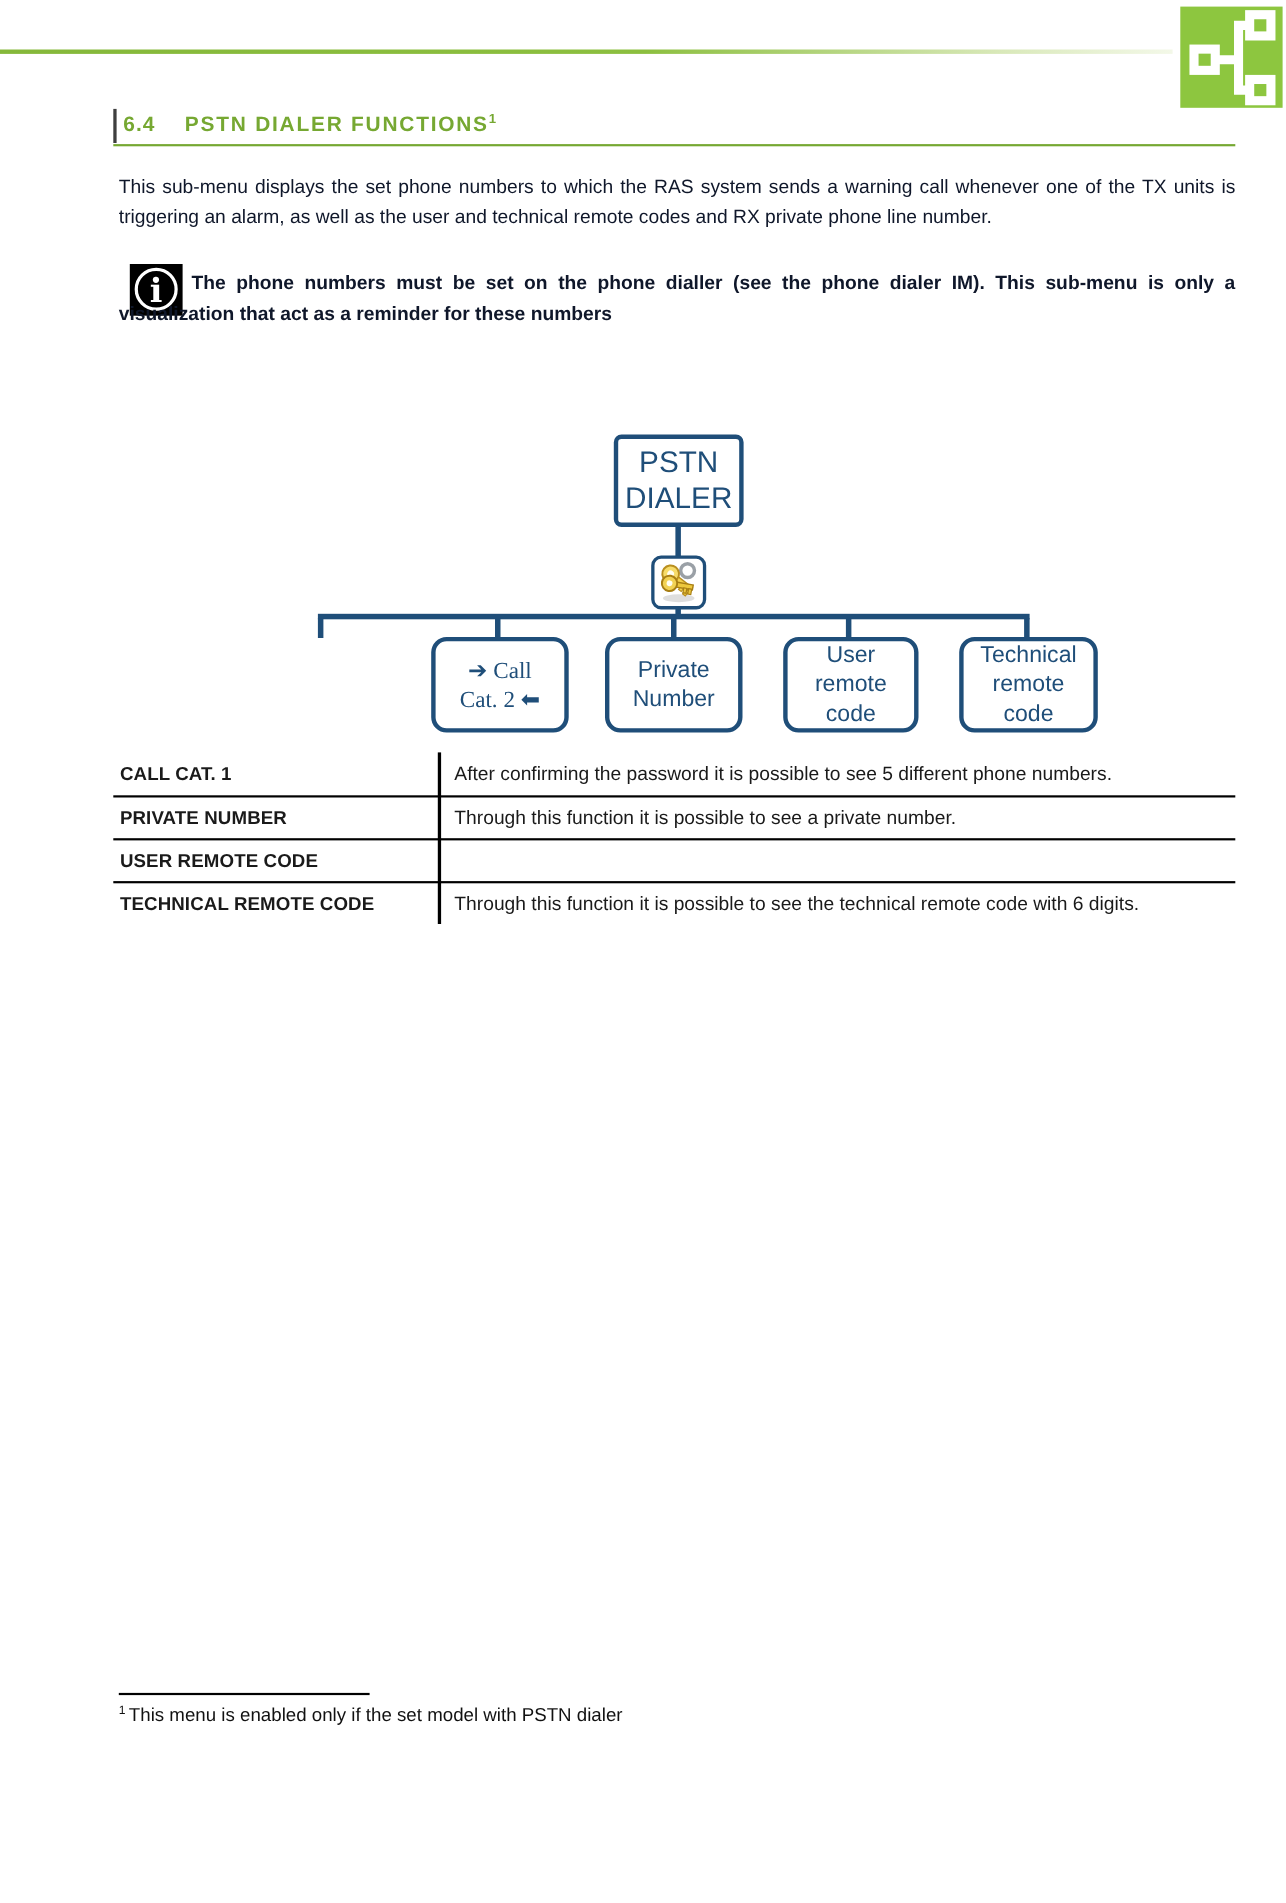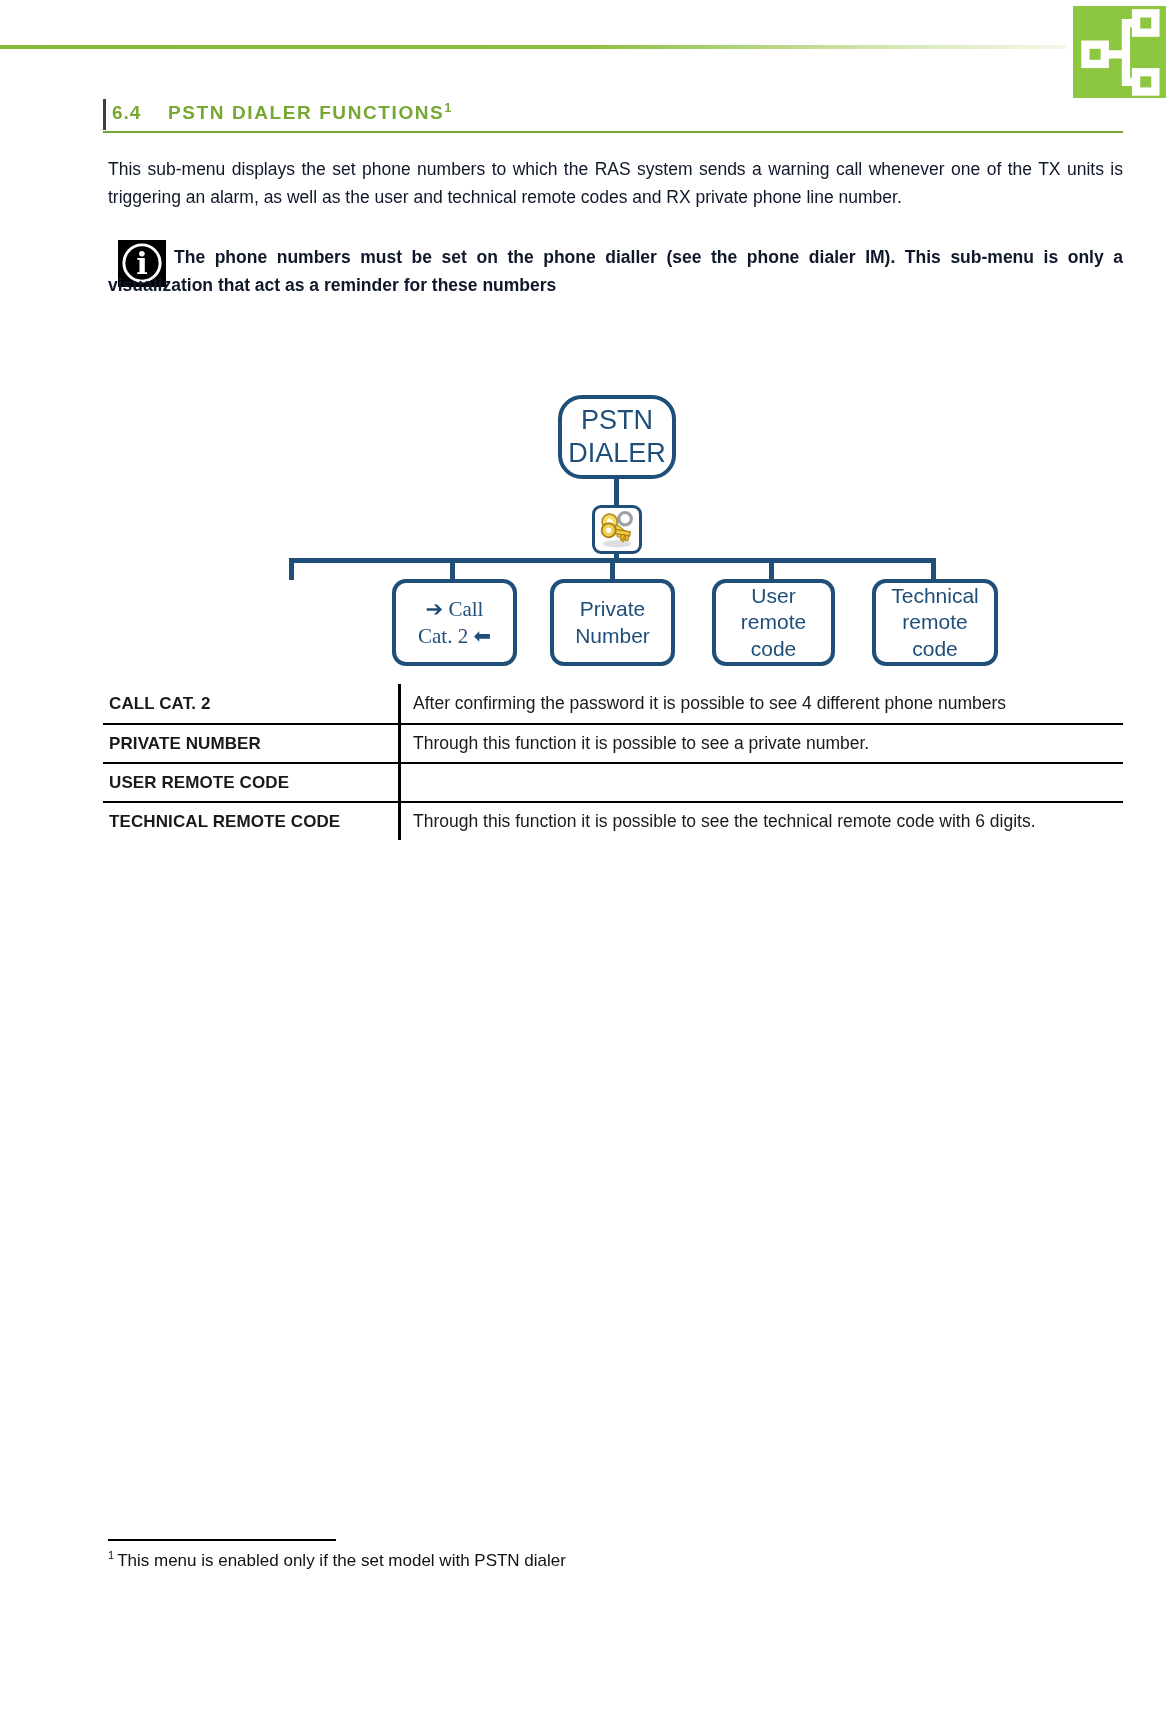--- a/index.html
+++ b/index.html
@@ -28,21 +28,21 @@
   .note-text { top:243px; font-weight:bold; text-indent:66px; }
   .info-icon { position:absolute; left:118px; top:240px; width:48px; height:47px; background:#000; }
   .info-icon svg { width:100%; height:100%; display:block; }
 
   
   .dgm { position:absolute; left:0; top:0; width:1169px; height:700px; pointer-events:none; }
   .dgm * { pointer-events:auto; }
   .nbox { position:absolute; border:4px solid #1f4e79; border-radius:14px; background:#fff;
           color:#1f4e79; display:flex; align-items:center; justify-content:center;
           text-align:center; white-space:pre-line; }
-  .root-box { left:558px; top:395px; width:118px; height:84px; font-size:27px; line-height:1.22; border-radius:24px; }
+  .root-box { left:558px; top:395px; width:118px; height:84px; font-size:27px; line-height:1.22; border-radius:7px; }
   .line { position:absolute; background:#1f4e79; }
   .v1 { left:614px; top:478px; width:5px; height:28px; }
   .keybox { position:absolute; left:592px; top:505px; width:50px; height:49px;
             border:3px solid #1f4e79; border-radius:9px; background:#fff; }
   .keybox svg { width:100%; height:100%; display:block; }
   .v2 { left:614px; top:553px; width:5px; height:8px; }
   .hline { left:289px; top:558px; width:647px; height:5px; }
   .drop { top:562px; width:5px; height:18px; }
   .d1 { left:289px; } .d2 { left:450px; } .d3 { left:610px; } .d4 { left:769px; } .d5 { left:931px; }
   .leaf { top:579px; height:87px; font-size:21px; line-height:1.26; }
@@ -140,22 +140,22 @@
 remote
 code</div>
     <div class="nbox leaf b5">Technical
 remote
 code</div>
   </div>
 
   <div class="tbl">
     <div class="tbl-divider"></div>
     <div class="trow">
-      <div class="tterm">CALL CAT. 2</div>
-      <div class="tdesc">After confirming the password it is possible to see 4 different phone numbers</div>
+      <div class="tterm">CALL CAT. 1</div>
+      <div class="tdesc">After confirming the password it is possible to see 5 different phone numbers.</div>
     </div>
     <div class="trow">
       <div class="tterm">PRIVATE NUMBER</div>
       <div class="tdesc">Through this function it is possible to see a private number.</div>
     </div>
     <div class="trow">
       <div class="tterm">USER REMOTE CODE</div>
     </div>
     <div class="trow">
       <div class="tterm">TECHNICAL REMOTE CODE</div>

